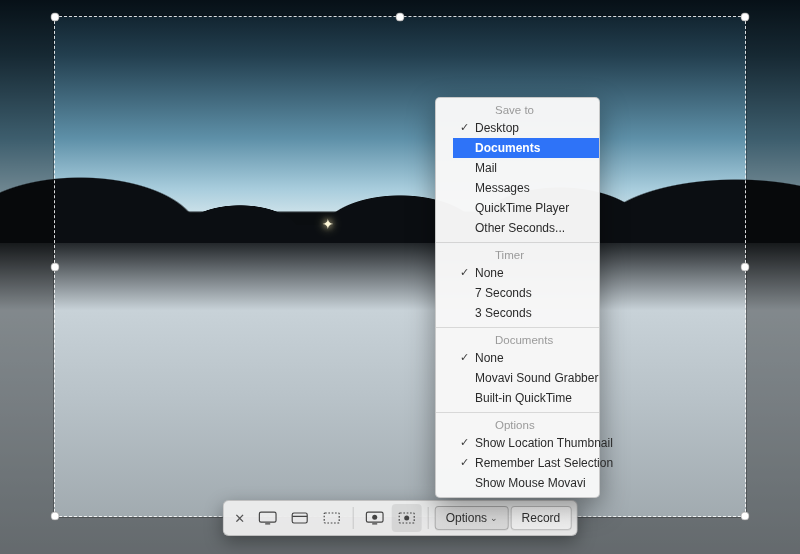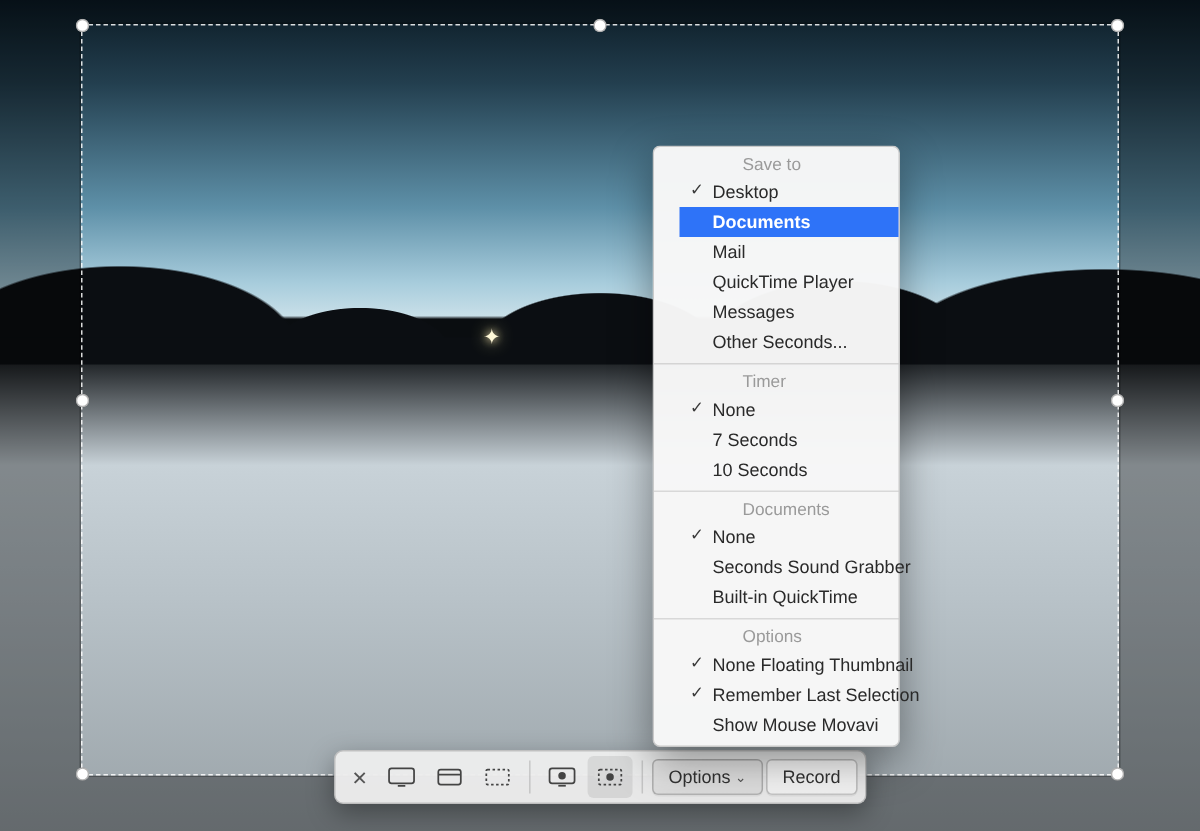--- a/index.html
+++ b/index.html
@@ -178,31 +178,31 @@
   <div class="tb-text-btn">
     <span>Record</span>
   </div>
 </div>
 
 <div class="menu" id="options-menu">
     <div class="hdr">Save to</div>
     <div class="item check">Desktop</div>
     <div class="item hl">Documents</div>
     <div class="item">Mail</div>
+    <div class="item">Messages</div>
     <div class="item">QuickTime Player</div>
-    <div class="item">Messages</div>
     <div class="item">Other Seconds...</div>
     <div class="sep"></div>
     <div class="hdr">Timer</div>
     <div class="item check">None</div>
     <div class="item">7 Seconds</div>
-    <div class="item">10 Seconds</div>
+    <div class="item">3 Seconds</div>
     <div class="sep"></div>
     <div class="hdr">Documents</div>
     <div class="item check">None</div>
-    <div class="item">Seconds Sound Grabber</div>
+    <div class="item">Movavi Sound Grabber</div>
     <div class="item">Built-in QuickTime</div>
     <div class="sep"></div>
     <div class="hdr">Options</div>
-    <div class="item check">None Floating Thumbnail</div>
+    <div class="item check">Show Location Thumbnail</div>
     <div class="item check">Remember Last Selection</div>
     <div class="item">Show Mouse Movavi</div>
   </div>
 
 </body></html>

